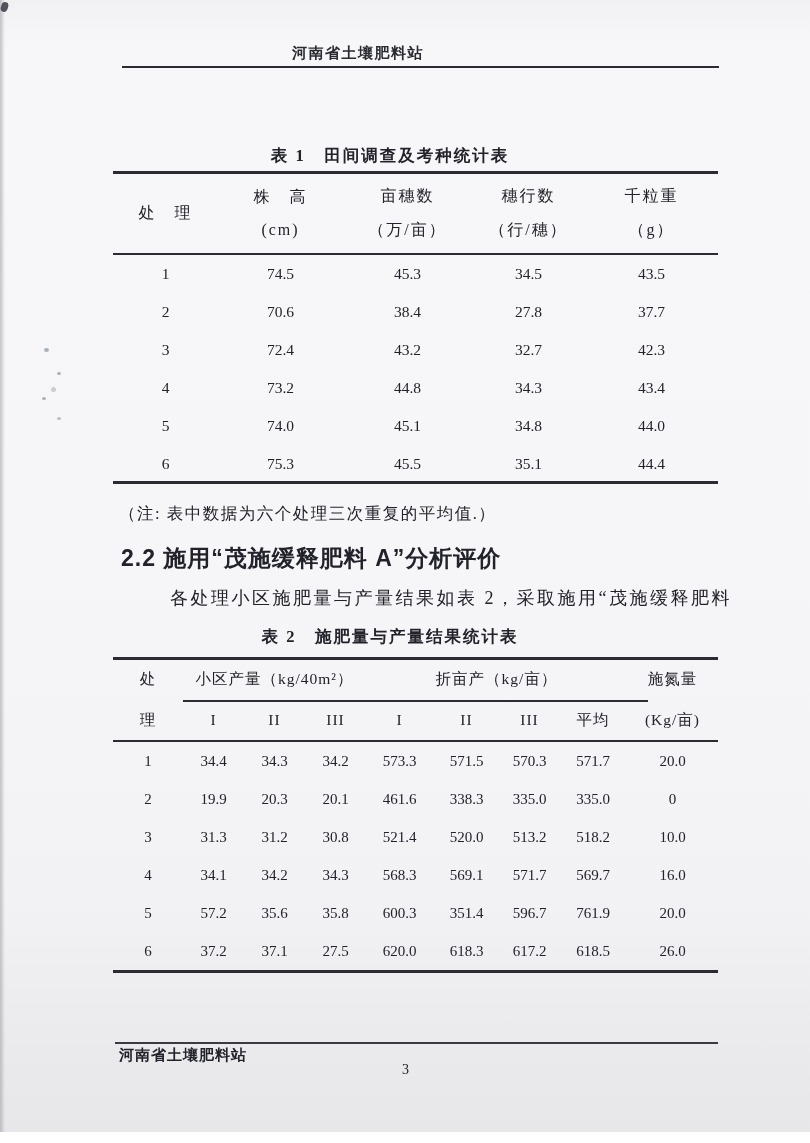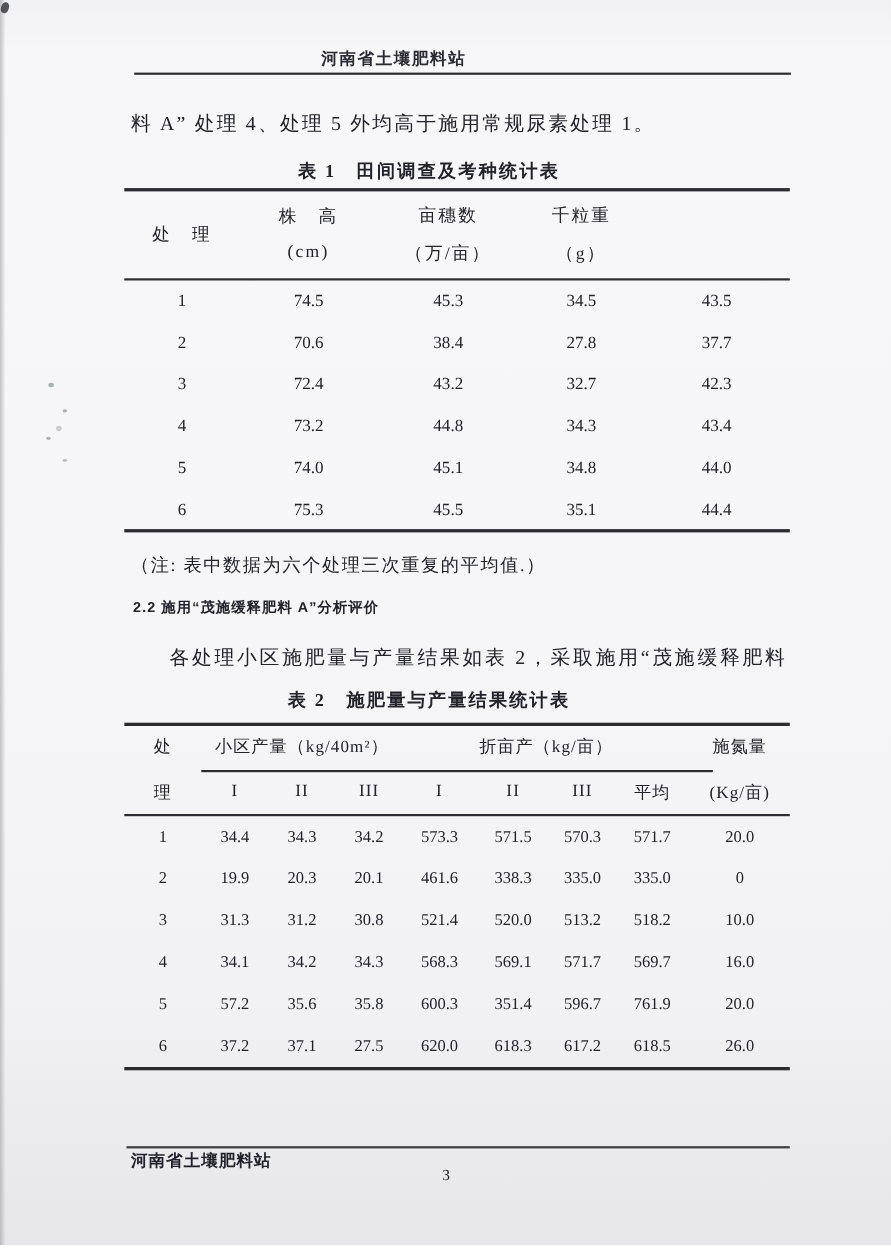--- a/index.html
+++ b/index.html
@@ -48,60 +48,63 @@
   .t2-body { top:85px; height:228px; grid-template-rows:repeat(6,38px); font-size:15px; }
 
   .rule-top { top:0; width:605px; height:2.5px; }
   .rule-mid-t1 { top:82px; width:605px; height:1.7px; }
   .rule-bot-t1 { top:310px; width:605px; height:2.5px; }
   .rule-sub-t2 { top:43px; left:70px; width:465px; height:1.6px; }
   .rule-mid-t2 { top:83px; width:605px; height:1.7px; }
   .rule-bot-t2 { top:313px; width:605px; height:2.5px; }
 
   .note { top:503px; left:119px; font-size:16.5px; letter-spacing:1.5px; }
-  .section-heading { top:543px; left:121px; font-size:13px; font-weight:bold;
+  .section-heading { top:543px; left:121px; font-size:23px; font-weight:bold;
     font-family:"Liberation Sans","DejaVu Sans",sans-serif; letter-spacing:1px; }
-  .para { top:586px; left:154px; font-size:18px; letter-spacing:2.5px; }
+  .para { top:586px; left:170px; font-size:18px; letter-spacing:2.5px; }
 
   .footer-rule { top:1042px; left:115px; width:603px; height:1.5px; background:#3a3a41; }
   .footer-title { top:1046px; left:119px; font-size:15px; font-weight:bold; letter-spacing:1px; }
   .page-number { top:1062px; left:113px; width:585px; text-align:center; font-size:14px; }
 </style>
 </head>
 <body>
 
 <div class="page">
   <div class="left-edge"></div>
   <div class="corner-mark"></div>
   <div class="speck" style="left:44px;top:348px;width:5px;height:4px;"></div>
   <div class="speck" style="left:57px;top:372px;width:4px;height:3px;"></div>
   <div class="speck" style="left:51px;top:387px;width:5px;height:5px;opacity:.45;"></div>
   <div class="speck" style="left:42px;top:397px;width:4px;height:3px;"></div>
   <div class="speck" style="left:57px;top:417px;width:4px;height:3px;opacity:.6;"></div>
 
   <div class="t header-title">河南省土壤肥料站</div>
   <div class="rule header-rule"></div>
 
-  <div class="t intro">料 A” 处理 4、处理 5 外均高于施用常规尿素处理 1。</div>
 
   <div class="t tbl-title t1-title">表 1　田间调查及考种统计表</div>
 
   <div class="tbl t1">
     <div class="rule rule-top"></div>
     <div class="grid g1 t1-head">
       <div class="c">
           <span>处　理</span>
         </div>
       <div class="c">
         <span>株　高</span>
         <span>(cm)</span>
       </div>
       <div class="c">
         <span>亩穗数</span>
         <span>（万/亩）</span>
+      </div>
+      <div class="c">
+        <span>穗行数</span>
+        <span>（行/穗）</span>
       </div>
       <div class="c">
         <span>千粒重</span>
         <span>（g）</span>
       </div>
     </div>
     <div class="rule rule-mid-t1"></div>
     <div class="grid g1 t1-body">
       <div class="row">
         <div class="c">1</div>

